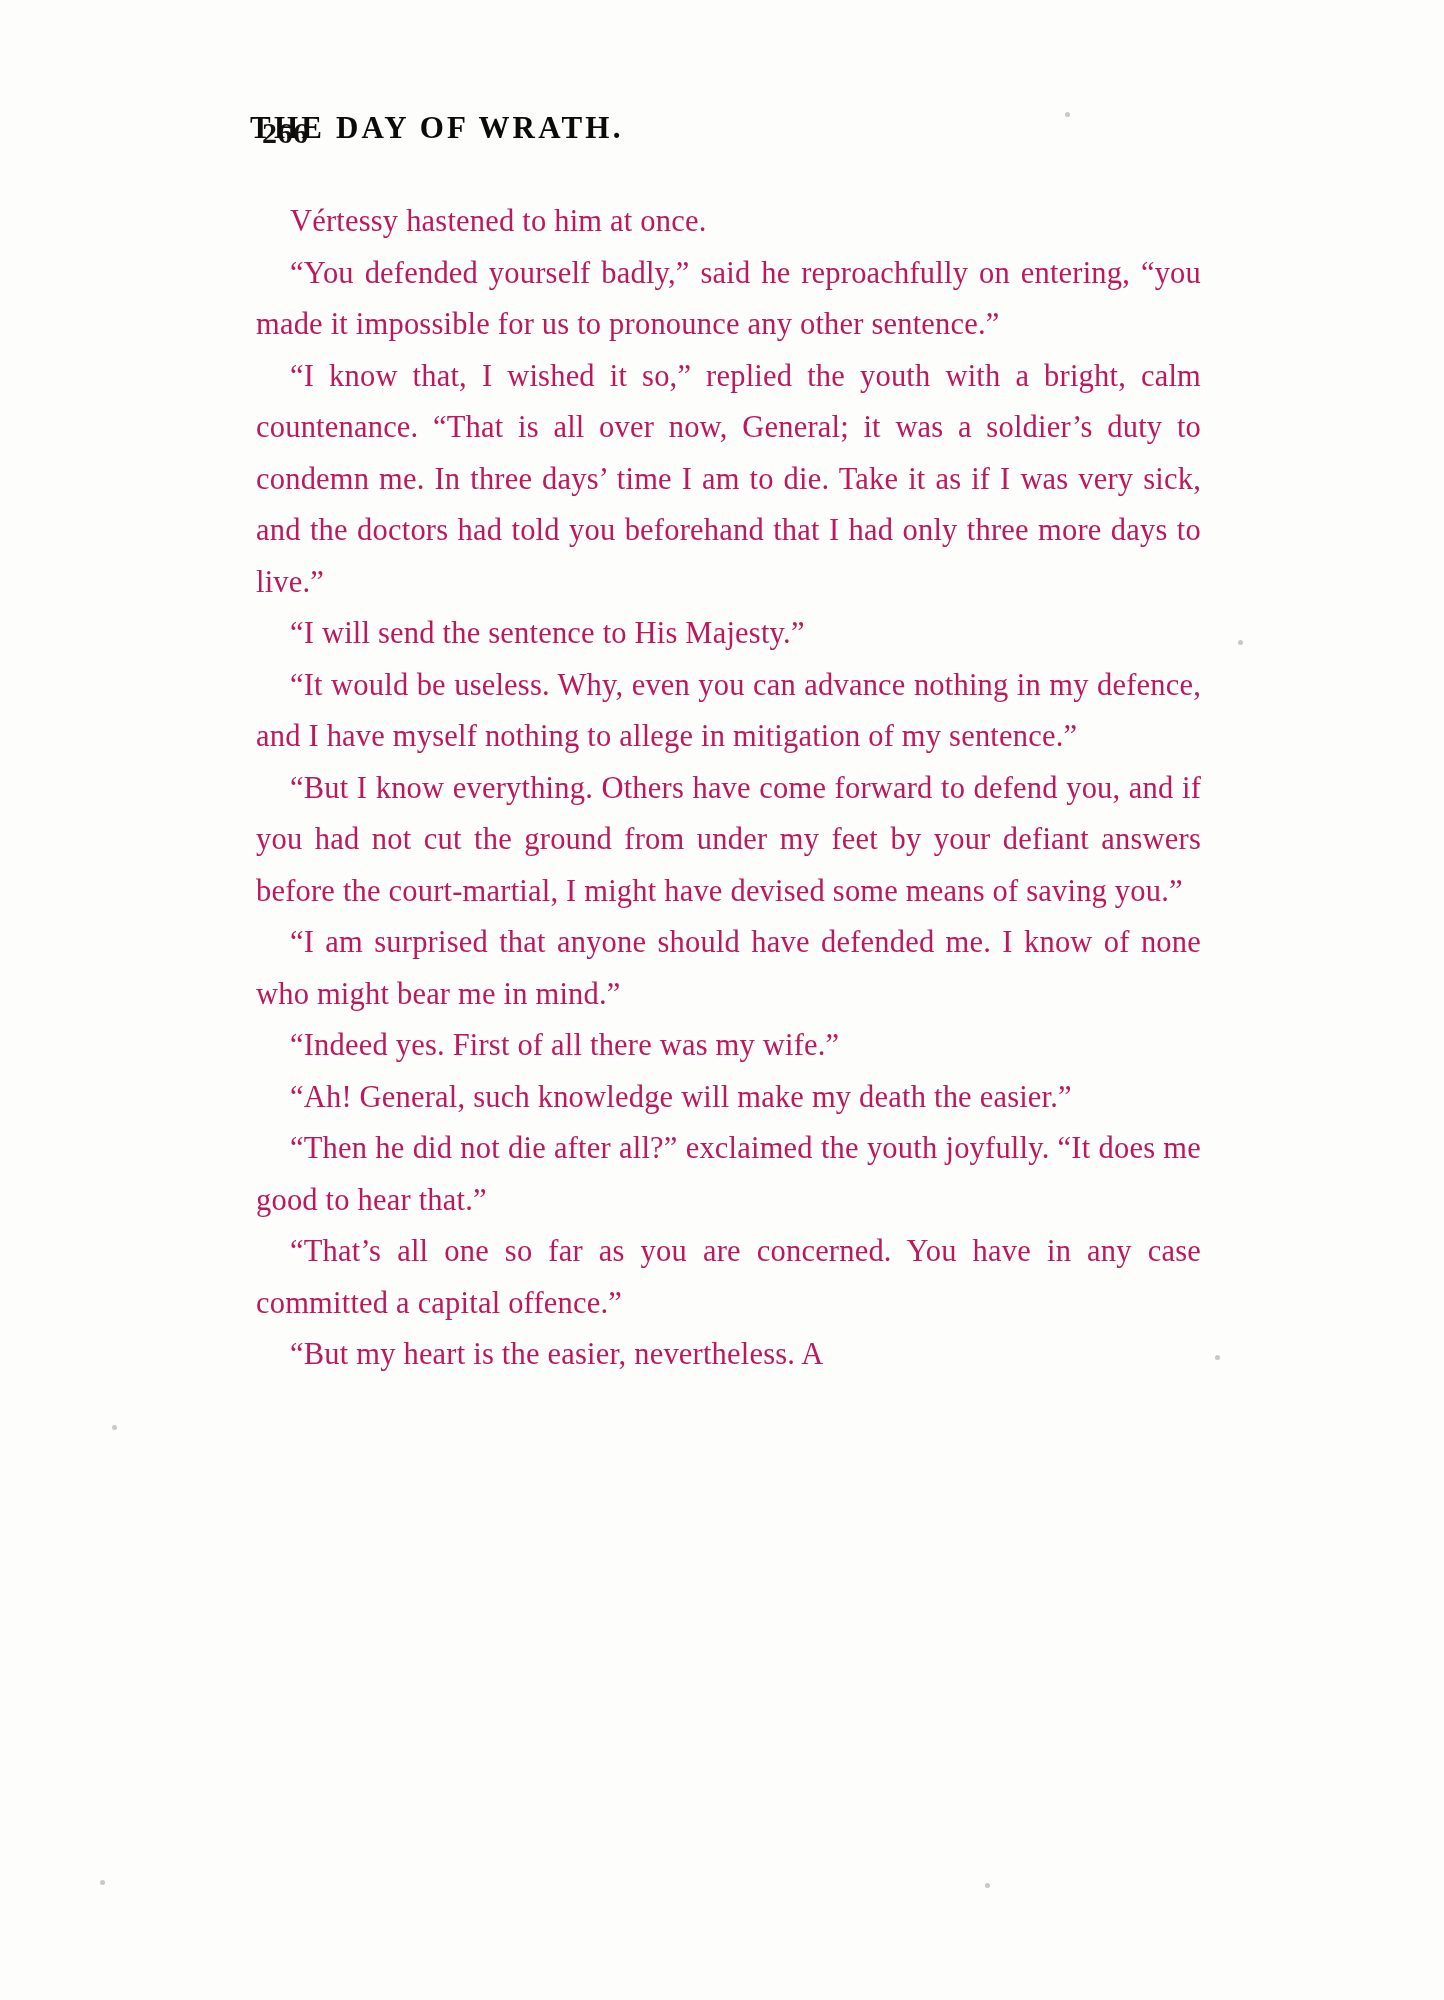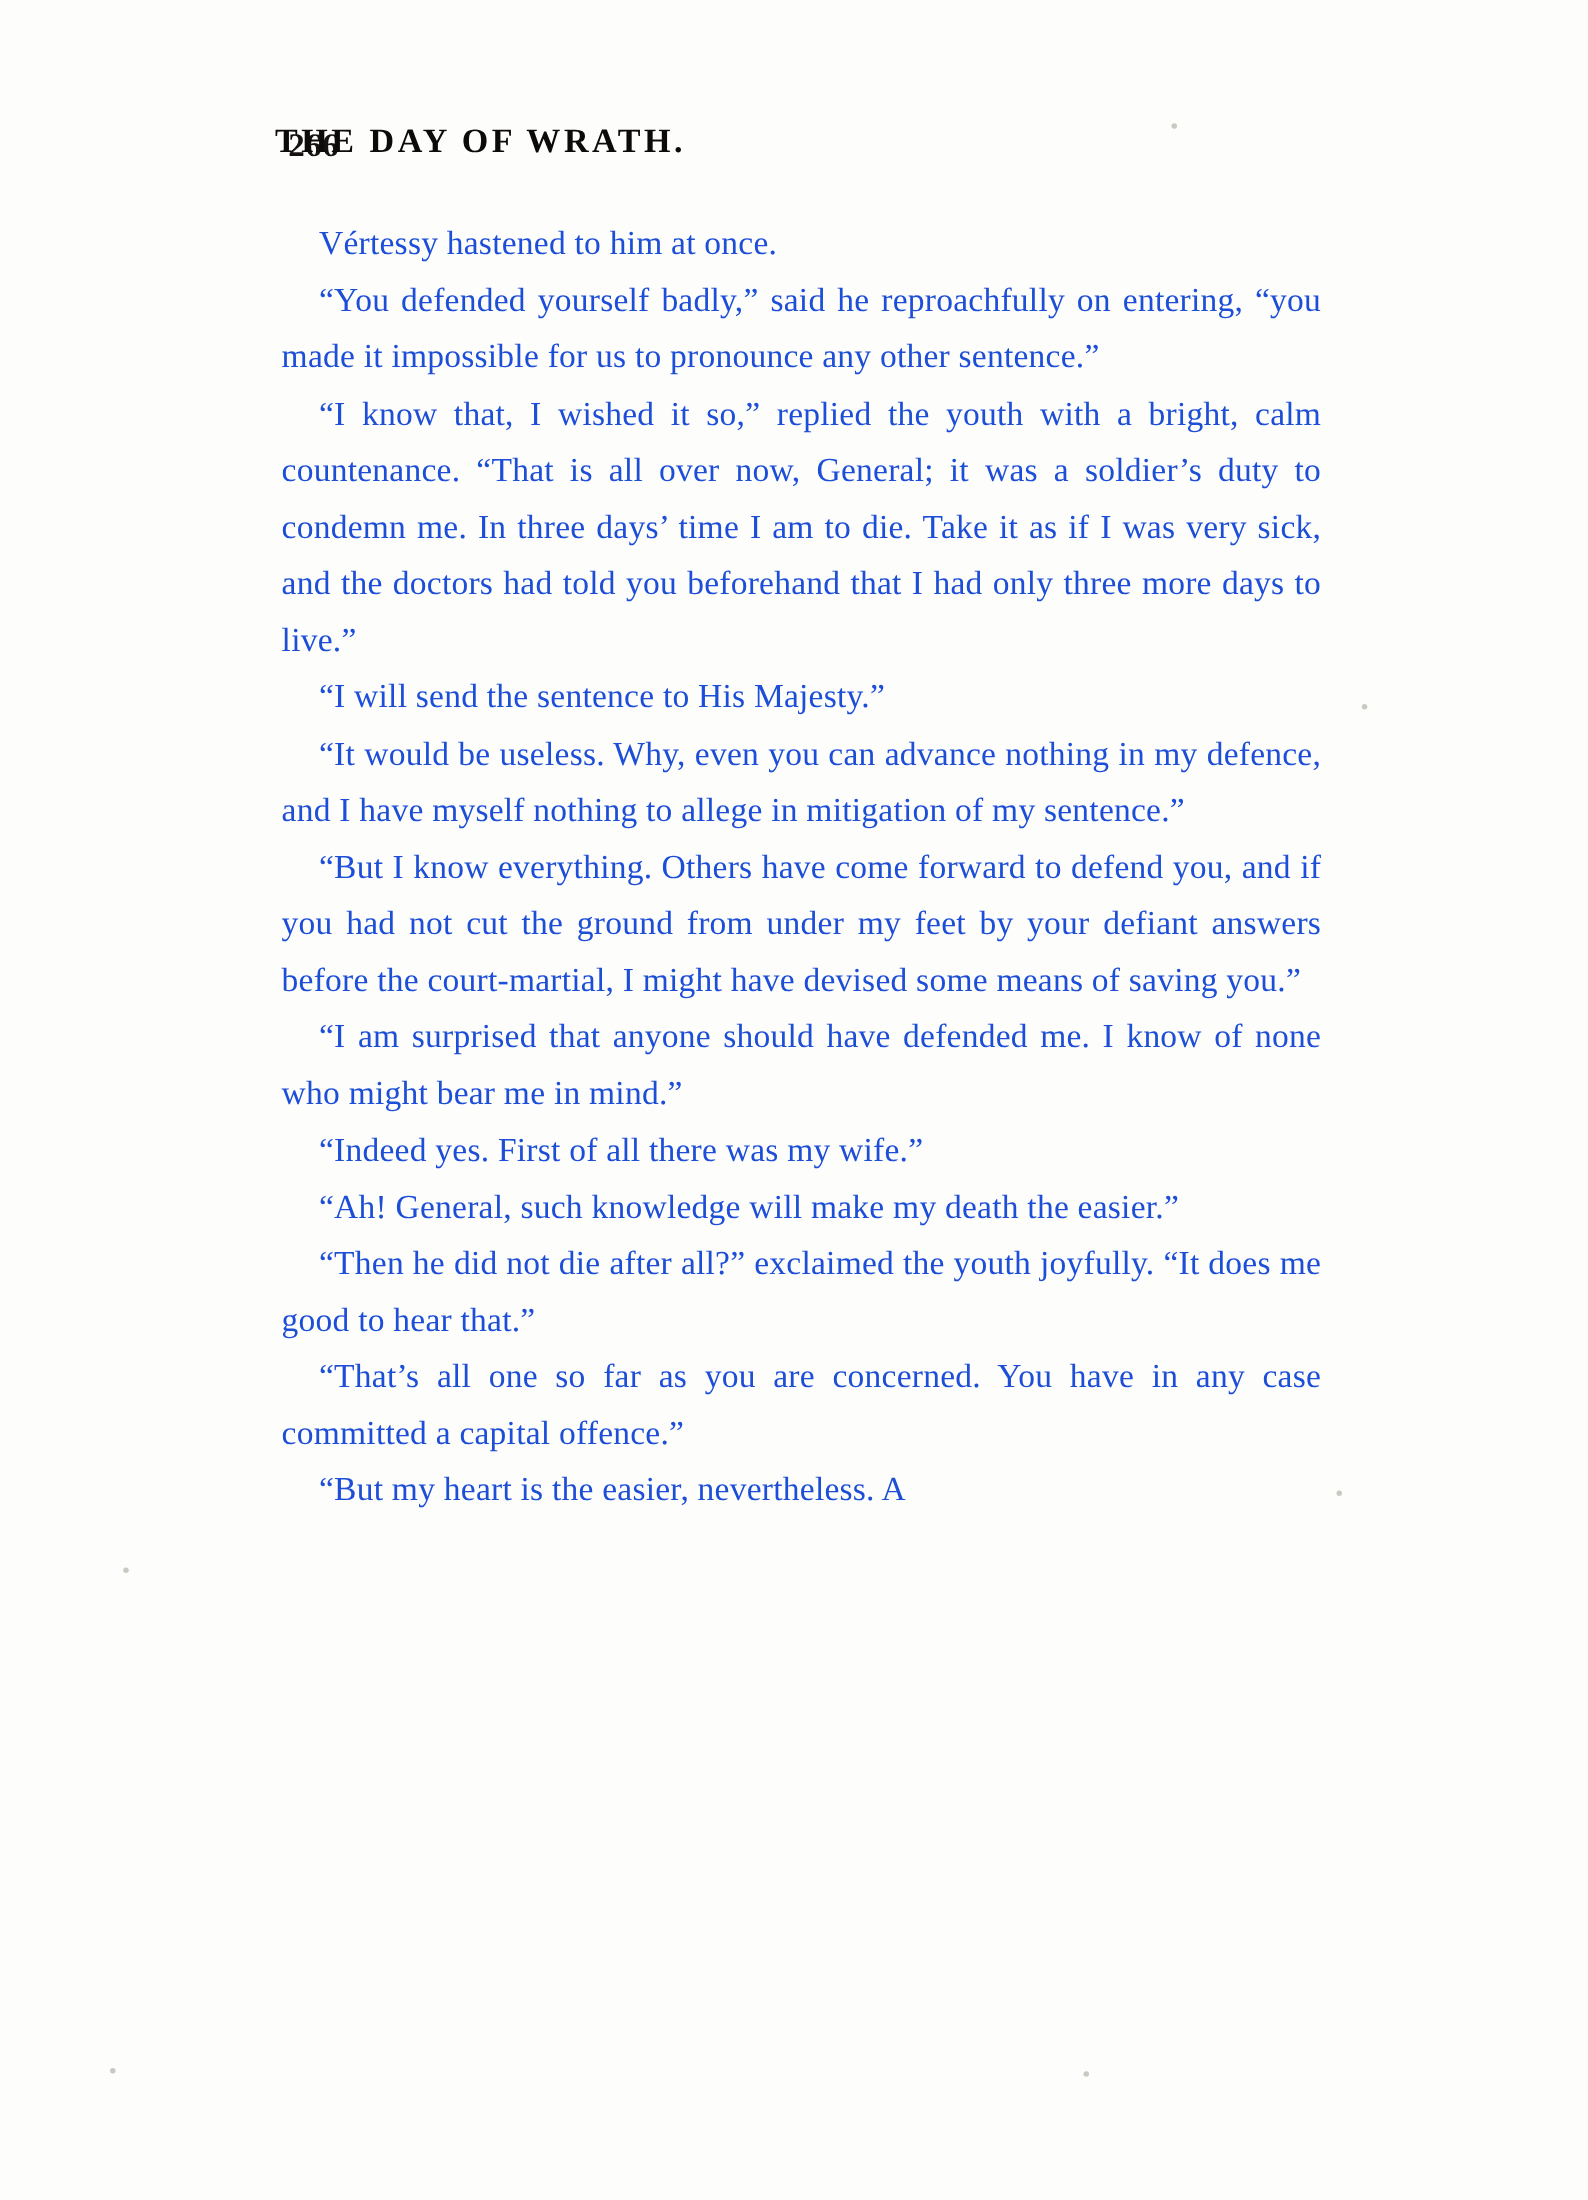--- a/index.html
+++ b/index.html
@@ -56,21 +56,21 @@
     top: 196px;
     width: 945px;
   }
   .para {
     margin: 0;
     text-indent: 34px;
     font-size: 30.5px;
     line-height: 51.5px;
     text-align: justify;
     text-justify: inter-word;
-    color: #1d4ed8;
+    color: #be185d;
     letter-spacing: 0.2px;
     font-weight: 500;
   }
   .para.last {
     text-align: justify;
   }
   
   .speck {
     position: absolute;
     background: #b9b4ad;

